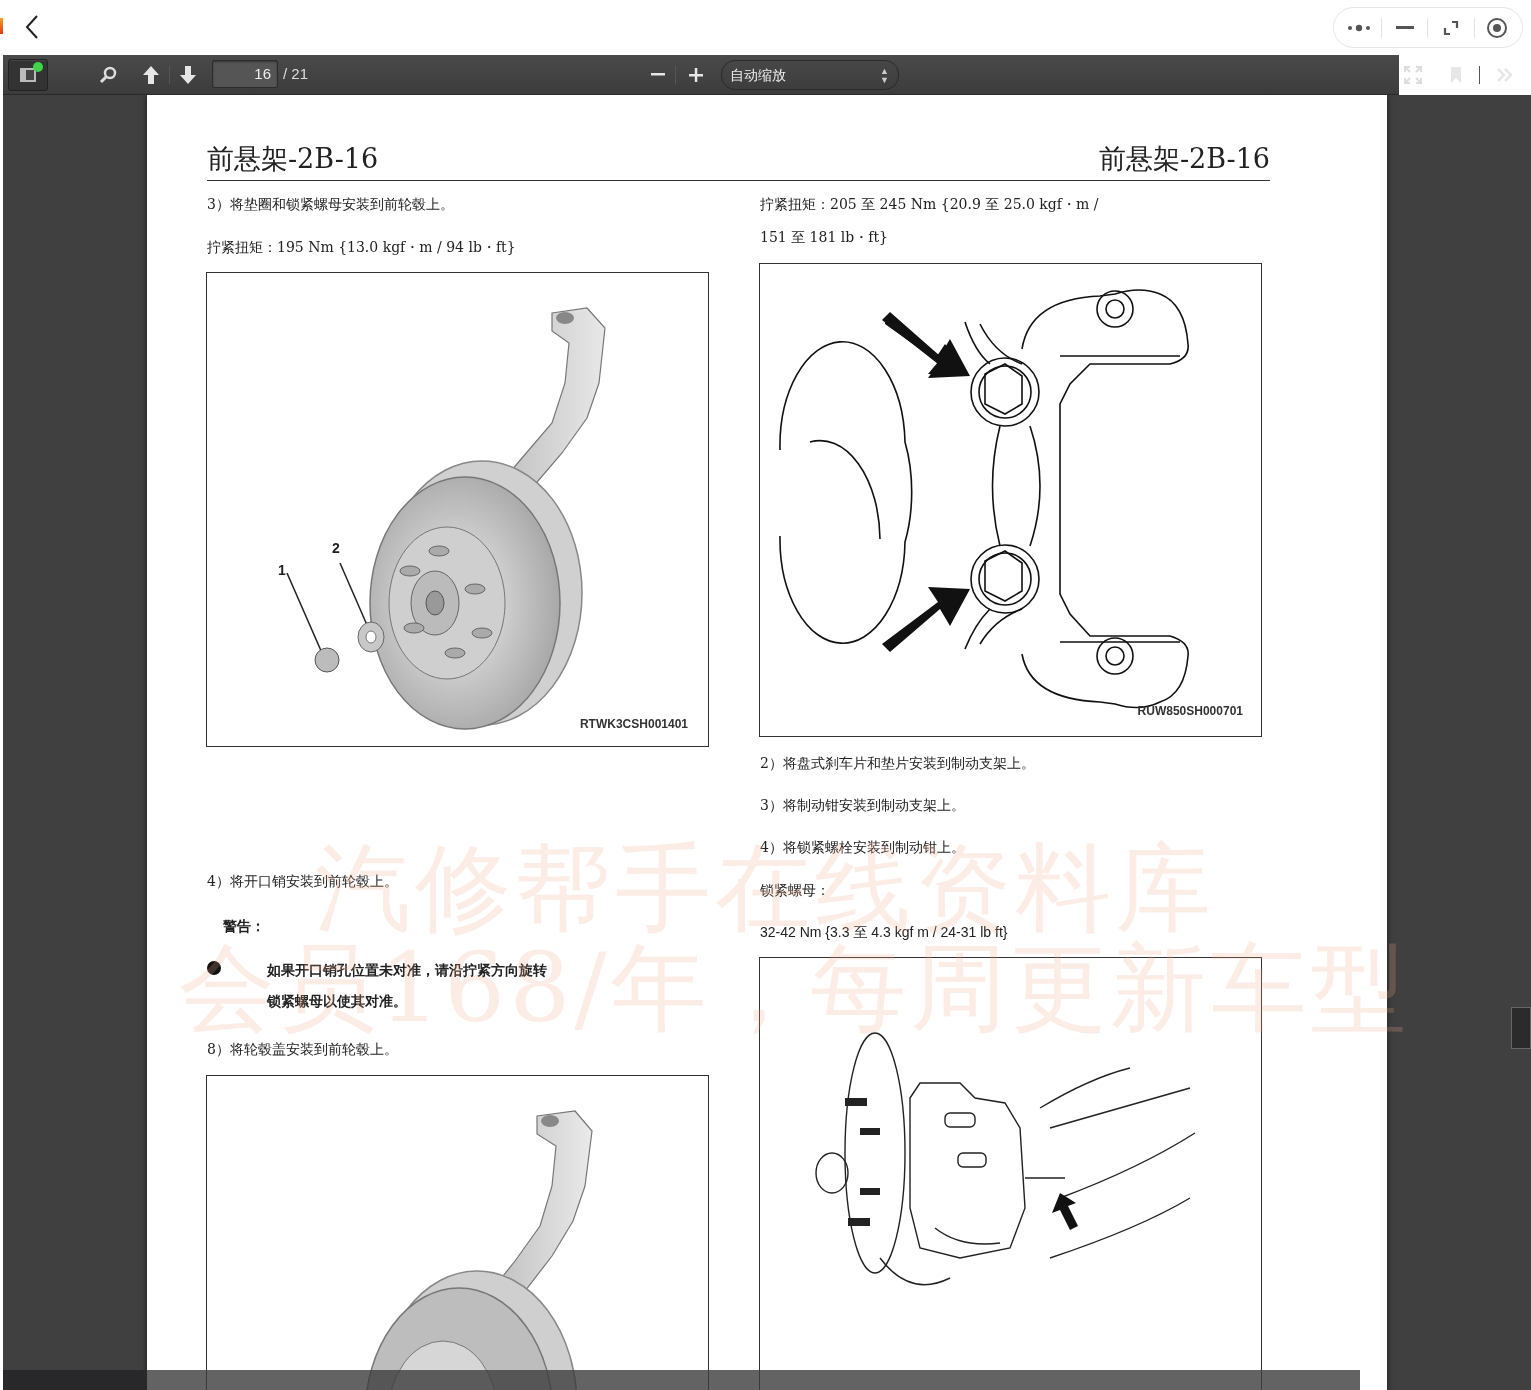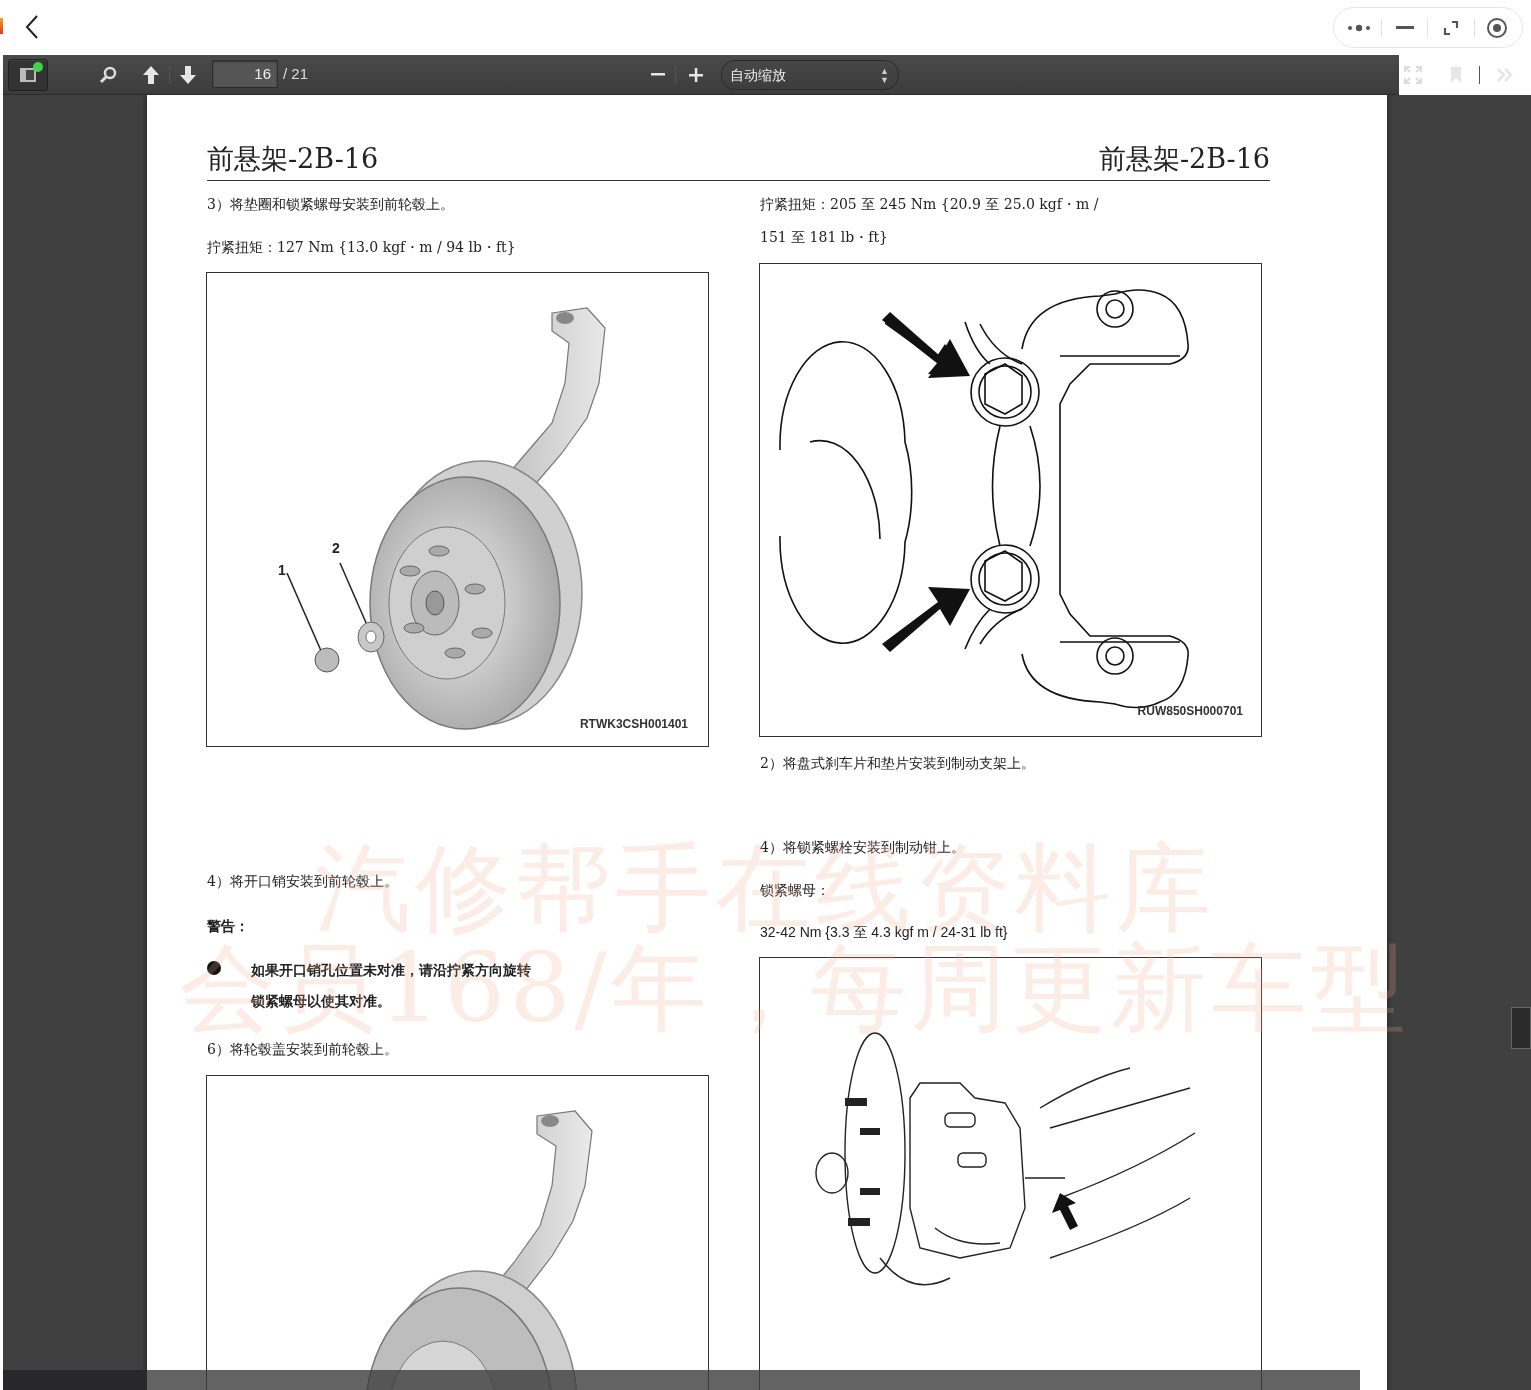--- a/index.html
+++ b/index.html
@@ -34,21 +34,21 @@
   .bottom-bar { position: absolute; left: 0; top: 1275px; width: 1357px; height: 20px; background: rgba(60,60,60,0.8); }
   .bottom-bar .dark { position: absolute; left: 0; top: 0; width: 144px; height: 20px; background: #28282a; }
 
   
   .pc { position: absolute; color: #111; }
   .hdr { font-size: 27px; top: 46px; }
   .hdr-left { left: 60px; }
   .hdr-right { right: 117px; }
   .hdr-rule { position: absolute; left: 60px; width: 1063px; top: 85px; height: 1px; background: #333; }
   .txt { font-size: 14px; line-height: 32px; white-space: nowrap; font-family: "DejaVu Serif", "Liberation Serif", serif; color: #222; }
-  .bold { font-family: Liberation Mono, monospace; font-weight: bold; }
+  .bold { font-family: Liberation Mono, monospace; font-weight: bold; margin-left: 16px; }
 
   .figbox { position: absolute; border: 1px solid #333; background: #fff; overflow: hidden; }
   .figcode { position: absolute; font-size: 12px; color: #333; font-family: "Liberation Sans", sans-serif; font-weight: bold; }
 
   table.parts { position: absolute; left: 59px; top: 650px; width: 503px; border-collapse: collapse; font-size: 21px; }
   table.parts td, table.parts th { border: 1px solid #333; height: 33px; }
   table.parts th { font-weight: normal; height: 43px; font-family: "DejaVu Sans", sans-serif; }
   table.parts td.c1 { text-align: center; width: 118px; font-family: "Liberation Sans", sans-serif; }
   table.parts td.c2 { padding-left: 17px; font-family: "DejaVu Serif", serif; }
 
@@ -164,21 +164,21 @@
 </div>
 
 <div class="viewer">
   <div class="page">
 
     <div class="pc hdr hdr-left txt" style="font-size:27px;line-height:36px;">前悬架-2B-16</div>
     <div class="pc hdr hdr-right txt" style="font-size:27px;line-height:36px;">前悬架-2B-16</div>
     <div class="hdr-rule"></div>
 
     <div class="pc txt" style="left:60px;top:93px;">3）将垫圈和锁紧螺母安装到前轮毂上。</div>
-    <div class="pc txt" style="left:60px;top:136px;">拧紧扭矩：127 Nm {13.0 kgf・m / 94 lb・ft}</div>
+    <div class="pc txt" style="left:60px;top:136px;">拧紧扭矩：195 Nm {13.0 kgf・m / 94 lb・ft}</div>
 
     <div class="figbox" style="left:59px;top:177px;width:503px;height:475px;">
       <svg width="503" height="475" viewBox="0 0 503 475">
         <defs>
           <radialGradient id="rg1" cx="45%" cy="50%" r="55%">
               <stop offset="0" stop-color="#f0f0f0"></stop>
               <stop offset="1" stop-color="#a8a8a8"></stop>
             </radialGradient>
           <linearGradient id="lg1" x1="0" x2="1">
               <stop offset="0" stop-color="#bdbdbd"></stop>
@@ -214,21 +214,21 @@
       </svg>
       <div class="figcode" style="right:20px;bottom:15px;">RTWK3CSH001401</div>
     </div>
 
 
     <div class="pc txt" style="left:60px;top:770px;">4）将开口销安装到前轮毂上。</div>
     <div class="pc txt bold" style="left:60px;top:816px;">警告：</div>
     <div class="pc" style="left:60px;top:866px;width:14px;height:14px;border-radius:50%;background:#111;"></div>
     <div class="pc txt bold" style="left:104px;top:860px;">如果开口销孔位置未对准，请沿拧紧方向旋转</div>
     <div class="pc txt bold" style="left:104px;top:891px;">锁紧螺母以使其对准。</div>
-    <div class="pc txt" style="left:60px;top:938px;">6）将轮毂盖安装到前轮毂上。</div>
+    <div class="pc txt" style="left:60px;top:938px;">8）将轮毂盖安装到前轮毂上。</div>
 
     <div class="figbox" style="left:59px;top:980px;width:503px;height:360px;">
       <svg width="503" height="360" viewBox="0 0 503 360">
         <defs>
             <linearGradient id="lg2" x1="0" x2="1">
               <stop offset="0" stop-color="#bdbdbd"></stop>
               <stop offset="1" stop-color="#eaeaea"></stop>
             </linearGradient>
           </defs>
         <path d="M330 40 L368 35 L385 55 L378 110 L366 145 L345 180 L318 215 L295 240 L280 220 L308 185 L333 150 L345 110 L349 70 L330 58 Z" fill="url(#lg2)" stroke="#777" stroke-width="1.2"></path>
@@ -270,20 +270,21 @@
         </g>
 
         <path d="M125 55 L175 95 L185 80 L208 112 L168 110 L178 98 L125 60 Z" fill="#111"></path>
         <polygon points="130,48 180,92 190,75 210,112 168,114 178,100 122,56" fill="#111"></polygon>
         <polygon points="130,388 180,345 190,362 210,325 168,323 178,338 122,380" fill="#111"></polygon>
       </svg>
       <div class="figcode" style="right:18px;bottom:18px;">RUW850SH000701</div>
     </div>
 
     <div class="pc txt" style="left:613px;top:652px;">2）将盘式刹车片和垫片安装到制动支架上。</div>
+    <div class="pc txt" style="left:613px;top:694px;">3）将制动钳安装到制动支架上。</div>
     <div class="pc txt" style="left:613px;top:736px;">4）将锁紧螺栓安装到制动钳上。</div>
     <div class="pc txt" style="left:613px;top:779px;">锁紧螺母：</div>
     <div class="pc txt" style="left:613px;top:821px;font-family:'Liberation Sans',sans-serif;">32-42 Nm {3.3 至 4.3 kgf m / 24-31 lb ft}</div>
 
     <div class="figbox" style="left:612px;top:862px;width:503px;height:470px;">
       <svg width="503" height="470" viewBox="0 0 503 470">
         <g stroke="#222" stroke-width="1.4" fill="none">
           <ellipse cx="115" cy="195" rx="30" ry="120"></ellipse>
           <ellipse cx="72" cy="215" rx="16" ry="20"></ellipse>
           <path d="M150 140 L160 125 L200 125 L215 140 L245 145 L260 170 L265 250 L250 290 L200 300 L160 290 L150 250 Z"></path>

